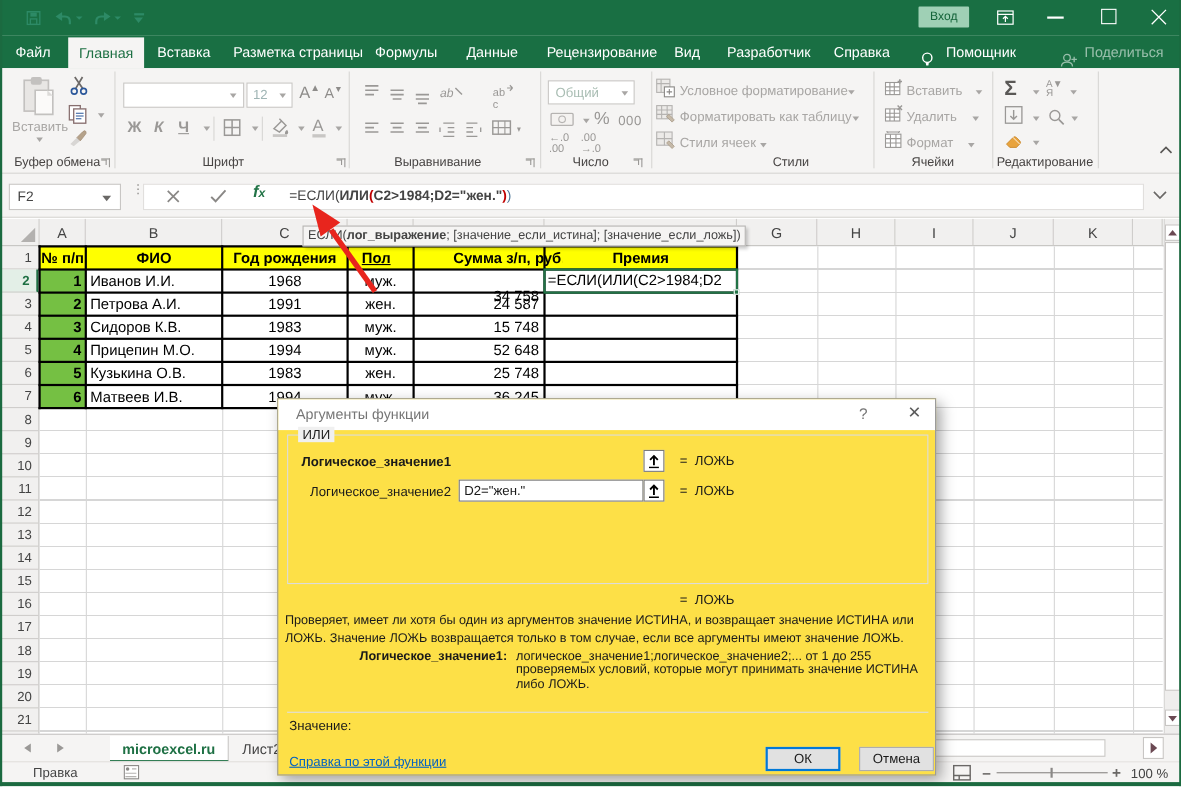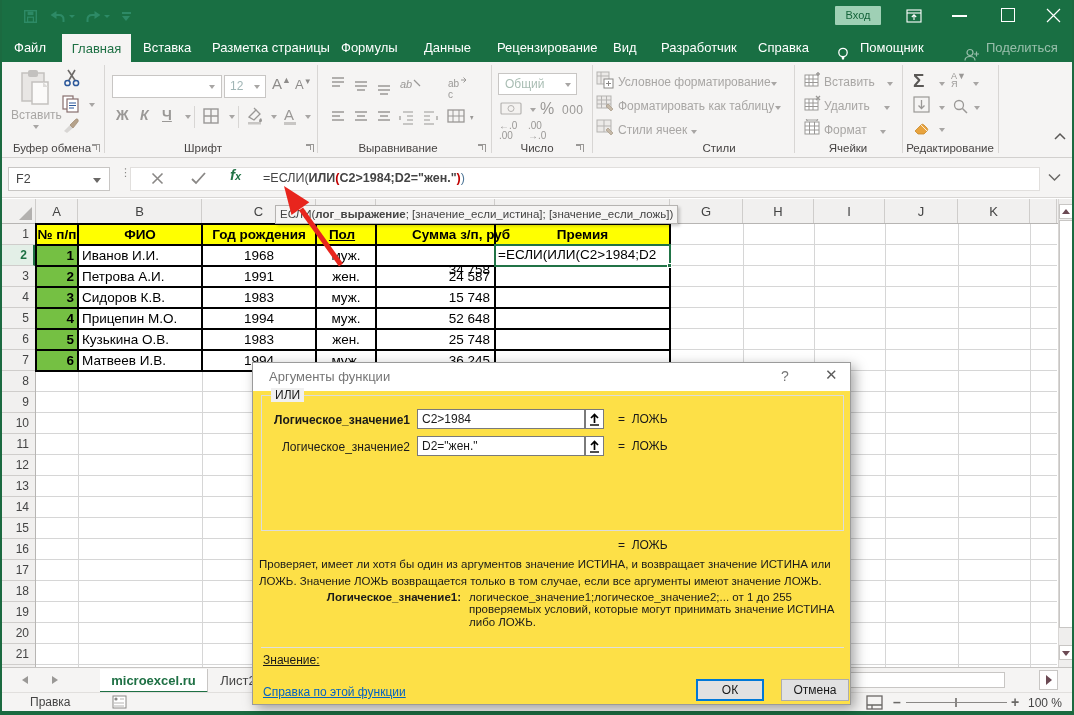--- a/index.html
+++ b/index.html
@@ -97,21 +97,21 @@
 #gb-label{position:absolute;left:18px;top:25px;background:#f0f0f0;padding:0 4px;font-size:12px;color:#1a1a1a;}
 .arglabel{position:absolute;width:157px;text-align:right;font-size:12px;color:#1a1a1a;}
 .argbox{position:absolute;left:164px;width:168px;height:20px;background:#fff;border:1px solid #7a7a7a;
   font-size:12px;color:#1a1a1a;line-height:18px;padding-left:4px;}
 .rangebtn{position:absolute;left:332px;width:19px;height:20px;background:#fff;border:1px solid #7a7a7a;
   text-align:center;font-weight:bold;font-size:12px;line-height:18px;color:#000;}
 .eqres{position:absolute;left:365px;font-size:12px;color:#1a1a1a;}
 #dlg-desc{position:absolute;left:6px;top:193px;width:590px;font-size:11.5px;line-height:16.5px;color:#1a1a1a;}
 #dlg-arg{position:absolute;left:8px;top:228px;width:585px;font-size:11.5px;line-height:12.4px;}
 #dlg-divider{position:absolute;left:8px;top:284px;width:583px;height:1px;background:#dfdfdf;}
-#dlg-znach{position:absolute;left:10px;top:290px;font-size:12px;color:#1a1a1a;text-decoration:underline;}
+#dlg-znach{position:absolute;left:10px;top:290px;font-size:12px;color:#1a1a1a;}
 #dlg-link{position:absolute;left:10px;top:322px;font-size:12px;color:#0563c1;text-decoration:underline;}
 .dbtn{position:absolute;top:316px;width:68px;height:22px;background:#e1e1e1;border:1px solid #adadad;
   font-size:12px;color:#1a1a1a;text-align:center;line-height:20px;}
 #btn-ok{left:443px;border:2px solid #0078d7;line-height:18px;}
 #btn-cancel{left:528px;}
 </style>
 </head>
 <body>
 <div id="app">
 
@@ -530,21 +530,20 @@
 
   <div class="abs" id="dialog">
     <div style="position:absolute;left:0;top:0;width:597px;height:28px;background:#fff;"></div>
     <div id="dlg-title">Аргументы функции</div>
     <div id="dlg-q">?</div>
     <div id="dlg-x">✕</div>
     <div id="groupbox"></div>
     <div id="gb-label">ИЛИ</div>
 
     <div class="arglabel" style="left:0;top:50px;font-weight:bold;">Логическое_значение1</div>
-    <div class="argbox" style="top:46px;">C2&gt;1984</div>
     <div class="rangebtn" style="top:46px;"><svg width="11" height="13" viewBox="0 0 11 13" style="margin-top:3px;">
           <path d="M5.5 10 V2 M2 5 L5.5 1.5 L9 5" fill="none" stroke="#000" stroke-width="1.7"></path>
           <path d="M1 12 H10" stroke="#000" stroke-width="1.4"></path>
         </svg></div>
     <div class="eqres" style="top:49px;">=&nbsp;&nbsp;ЛОЖЬ</div>
 
     <div class="arglabel" style="left:0;top:77px;">Логическое_значение2</div>
     <div class="argbox" style="top:73px;">D2="жен."</div>
     <div class="rangebtn" style="top:73px;"><svg width="11" height="13" viewBox="0 0 11 13" style="margin-top:3px;">
           <path d="M5.5 10 V2 M2 5 L5.5 1.5 L9 5" fill="none" stroke="#000" stroke-width="1.7"></path>

